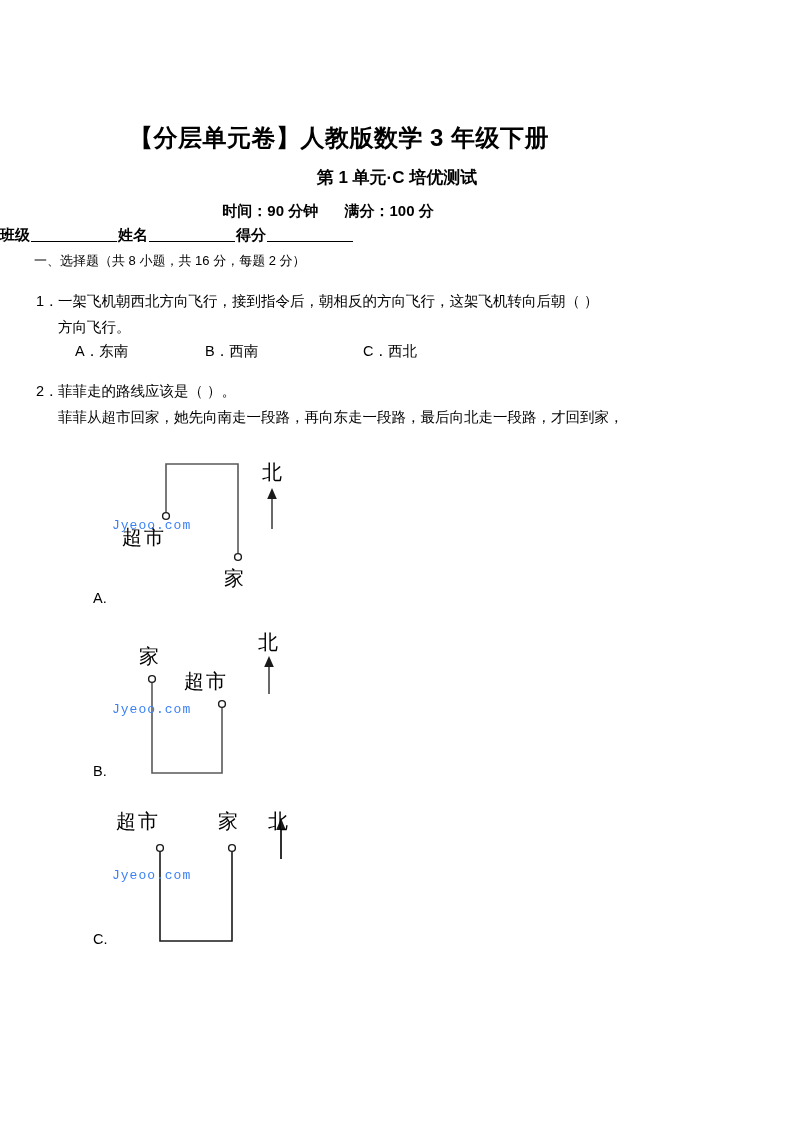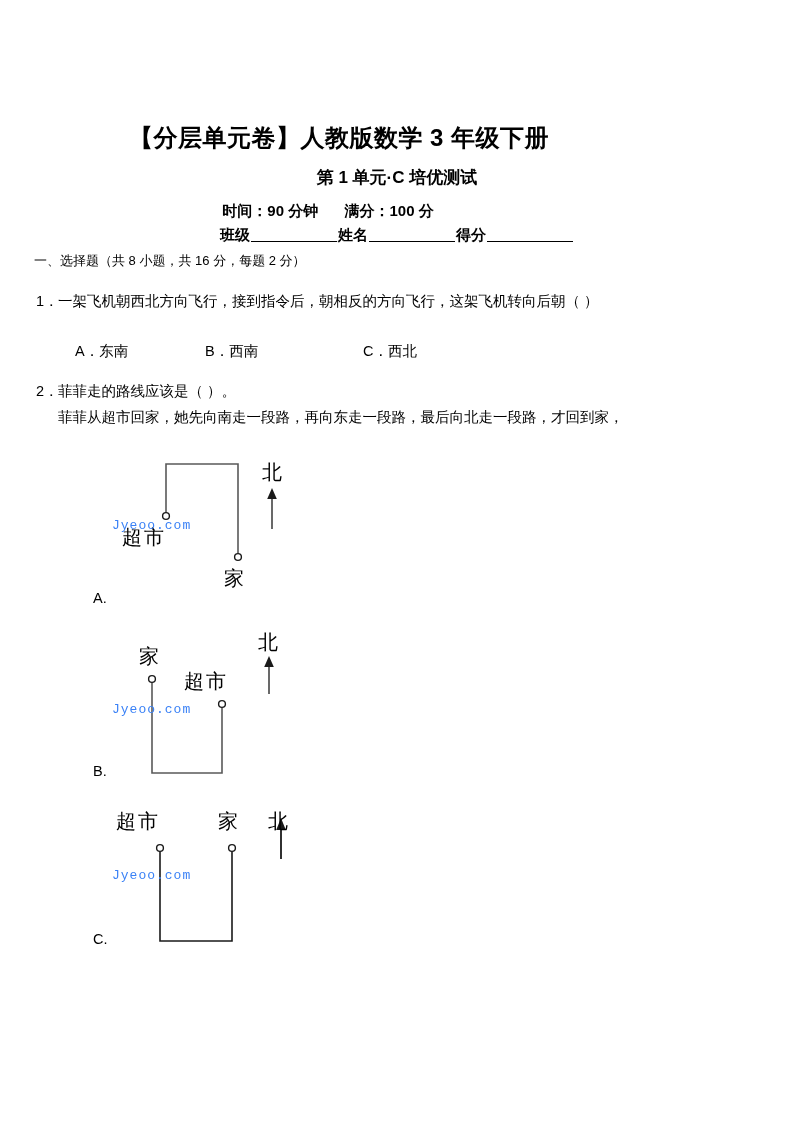--- a/index.html
+++ b/index.html
@@ -50,21 +50,21 @@
     font-size: 15px;
     font-weight: bold;
     font-family: "Liberation Sans", "DejaVu Sans", sans-serif;
   }
   .doc-meta .gap { display:inline-block; width: 18px; }
 
   .doc-fields {
     position: absolute;
     left: 0; top: 226px;
     width: 794px;
-    text-align: center;
+    text-align: left;
     font-size: 15px;
     font-weight: bold;
     font-family: "Liberation Sans", "DejaVu Sans", sans-serif;
     white-space: nowrap;
   }
   .doc-fields .rule {
     display: inline-block;
     width: 86px;
     border-bottom: 1.4px solid #000;
     vertical-align: -2px;
@@ -182,20 +182,21 @@
 
   <div class="doc-fields">
     <span>班级</span><span class="rule"></span><span>姓名</span><span class="rule"></span><span>得分</span><span class="rule"></span>
   </div>
 
   <div class="section-head">一、选择题（共 8 小题，共 16 分，每题 2 分）</div>
 
   <div class="q q-1">
     <span class="num">1．</span>
     <span class="body">一架飞机朝西北方向飞行，接到指令后，朝相反的方向飞行，这架飞机转向后朝（    ）</span>
+    <span class="body cont">方向飞行。</span>
   </div>
 
   <div class="choices-row">
     <span class="ch ch-a"><span>A．</span><span>东南</span></span>
     <span class="ch ch-b"><span>B．</span><span>西南</span></span>
     <span class="ch ch-c"><span>C．</span><span>西北</span></span>
   </div>
 
   <div class="q q-2">
     <span class="num">2．</span>

